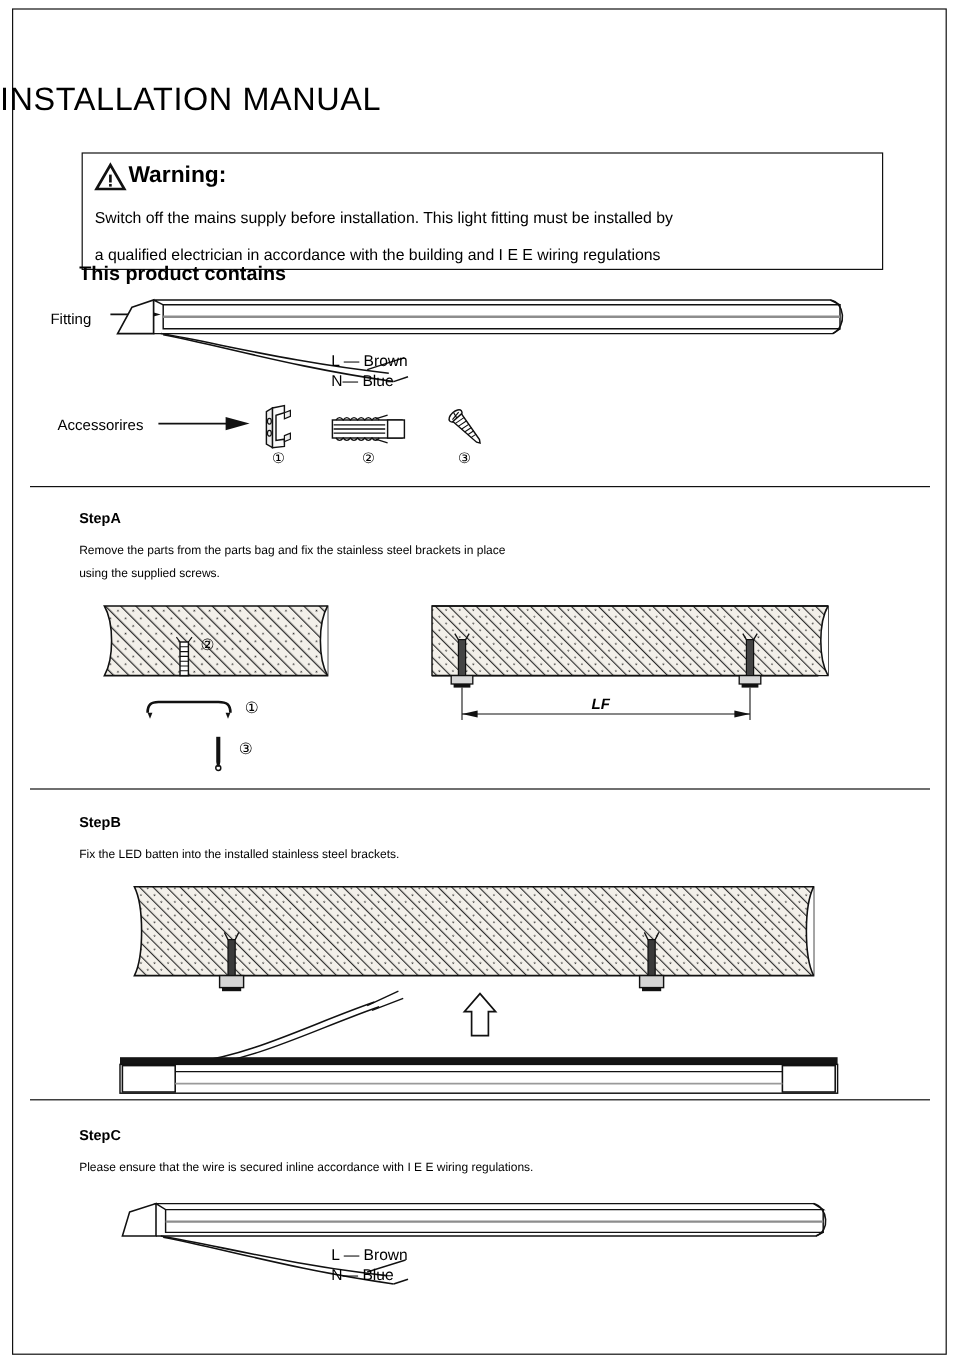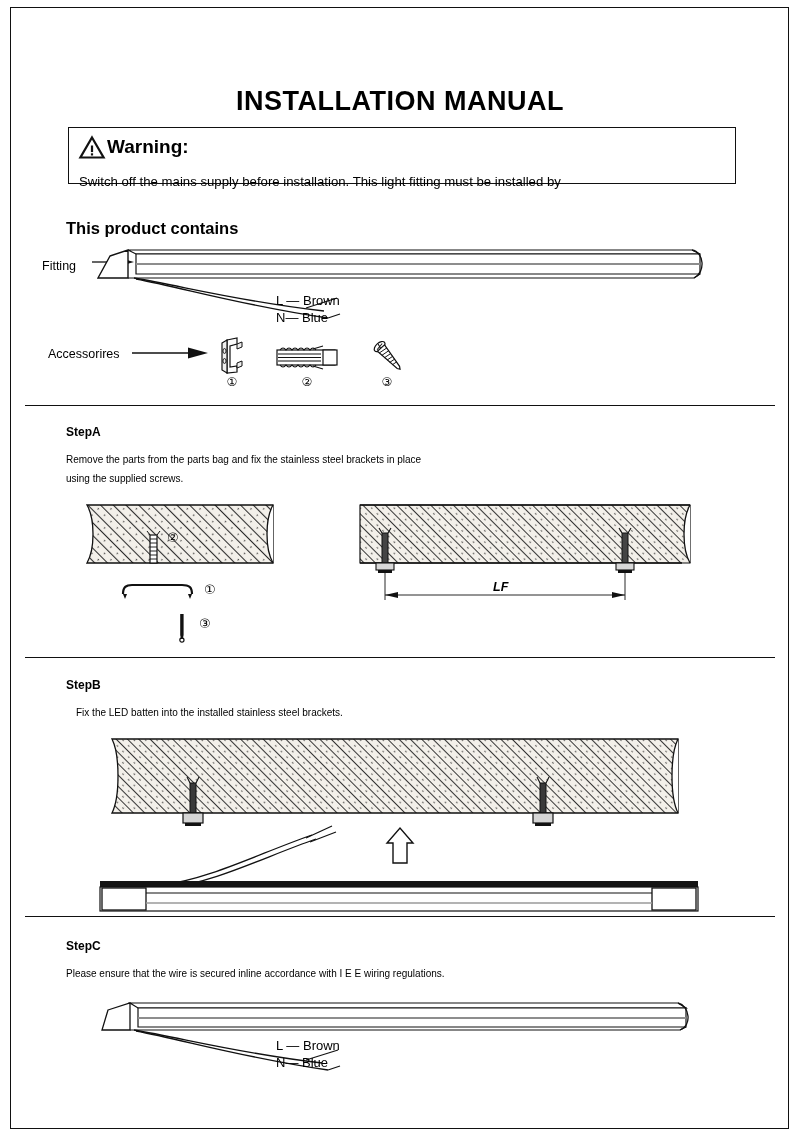--- a/index.html
+++ b/index.html
@@ -6,25 +6,25 @@
   body{
     width:800px;height:1137px;position:relative;overflow:hidden;
     font-family:"Liberation Sans","DejaVu Sans",sans-serif;
     color:#000;
   }
   .page-border{
     position:absolute;left:10px;top:7px;width:779px;height:1122px;
     border:1.5px solid #111;box-sizing:border-box;
   }
   .doc-title{
-    position:absolute;left:0;top:68px;width:800px;text-align:center;
-    font-size:27px;font-weight:bold;letter-spacing:0.5px;margin-top:18px;
+    position:absolute;left:0;top:68px;width:800px;
+    font-size:27px;font-weight:normal;letter-spacing:0.5px;
   }
   .warning-box{
-    position:absolute;left:68px;top:127px;width:668px;height:57px;
+    position:absolute;left:68px;top:127px;width:668px;height:98px;
     border:1.6px solid #111;box-sizing:border-box;
     padding:6px 10px 0 10px;
   }
   .warning-head{display:flex;align-items:center;gap:2px;height:26px;}
   .warn-tri{display:block;}
   .warning-label{font-size:19px;font-weight:bold;line-height:20px;}
   .warning-line{font-size:13.2px;line-height:19px;white-space:nowrap;margin-top:12px;}
   .section-title{
     position:absolute;font-size:16.5px;font-weight:bold;
   }
@@ -49,20 +49,21 @@
     <span>
       <svg class="warn-tri" width="26" height="23" viewBox="0 0 26 23">
         <path d="M13 1.5 L24.6 21.5 L1.4 21.5 Z" fill="none" stroke="#111" stroke-width="2.2" stroke-linejoin="miter"></path>
         <rect x="11.9" y="9.5" width="2.2" height="6.6" fill="#111"></rect>
         <rect x="11.9" y="17.3" width="2.2" height="2.2" fill="#111"></rect>
       </svg>
     </span>
     <span class="warning-label">Warning:</span>
   </div>
   <div class="warning-line">Switch off the mains supply before installation. This light fitting must be installed by</div>
+  <div class="warning-line">a qualified electrician in accordance with the building and I E E wiring regulations</div>
 </div>
 
 <div class="section-title" style="left:66px;top:219px;">This product contains</div>
 
 <div class="lbl" style="left:42px;top:259px;">Fitting</div>
 
 <div class="diag" style="left:92px;top:248px;">
   <svg width="615" height="80" viewBox="0 0 615 80">
 
     <line x1="0" y1="14" x2="28" y2="14" stroke="#111" stroke-width="1.3"></line>
@@ -220,21 +221,21 @@
     <line x1="25" y1="92" x2="265" y2="92" stroke="#111" stroke-width="0.9"></line>
     <polygon points="25,92 38,89 38,95" fill="#111"></polygon>
     <polygon points="265,92 252,89 252,95" fill="#111"></polygon>
   </svg>
 </div>
 <div class="lbl" style="left:493px;top:580px;font-size:12.5px;font-weight:bold;font-style:italic;">LF</div>
 
 <div class="divider" style="top:657px;"></div>
 
 <div class="step-title" style="left:66px;top:678px;">StepB</div>
-<div class="step-body" style="left:76px;top:703px;">
+<div class="step-body" style="left:66px;top:703px;">
   <div>Fix the LED batten into the installed stainless steel brackets.</div>
 </div>
 
 <div class="diag" style="left:100px;top:735px;">
   <svg width="600" height="175" viewBox="0 0 600 175">
     <defs>
       <pattern id="hatchC" width="8" height="8" patternUnits="userSpaceOnUse" patternTransform="rotate(-45)">
         <rect width="8" height="8" fill="#f3f0ea"></rect>
         <line x1="0" y1="0" x2="0" y2="8" stroke="#2b2b2b" stroke-width="1.9"></line>
         <circle cx="4.6" cy="4" r="0.7" fill="#2b2b2b"></circle>

